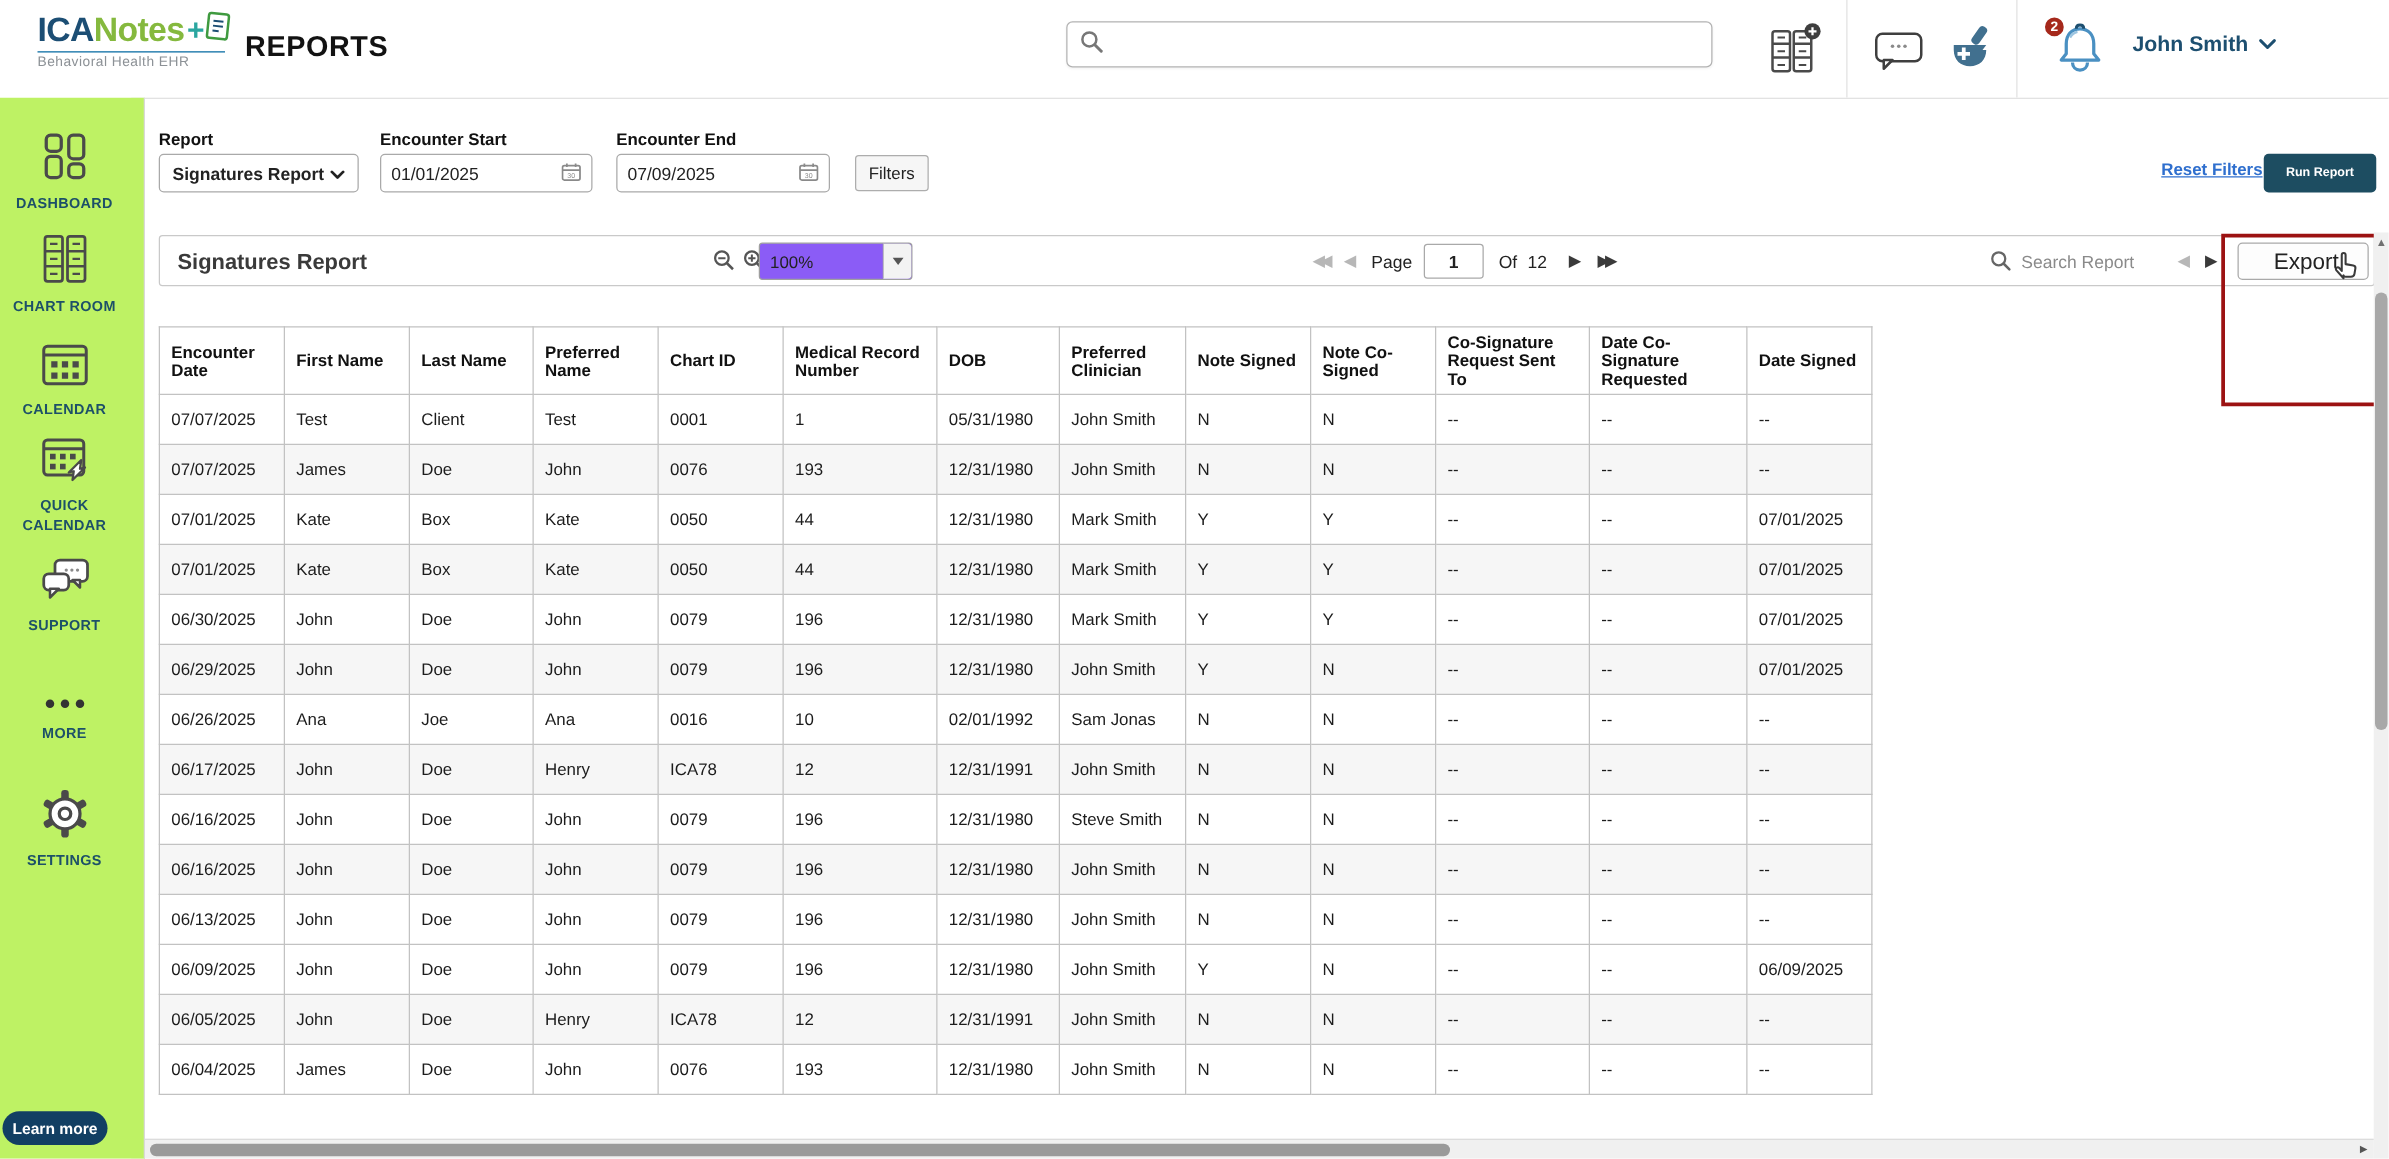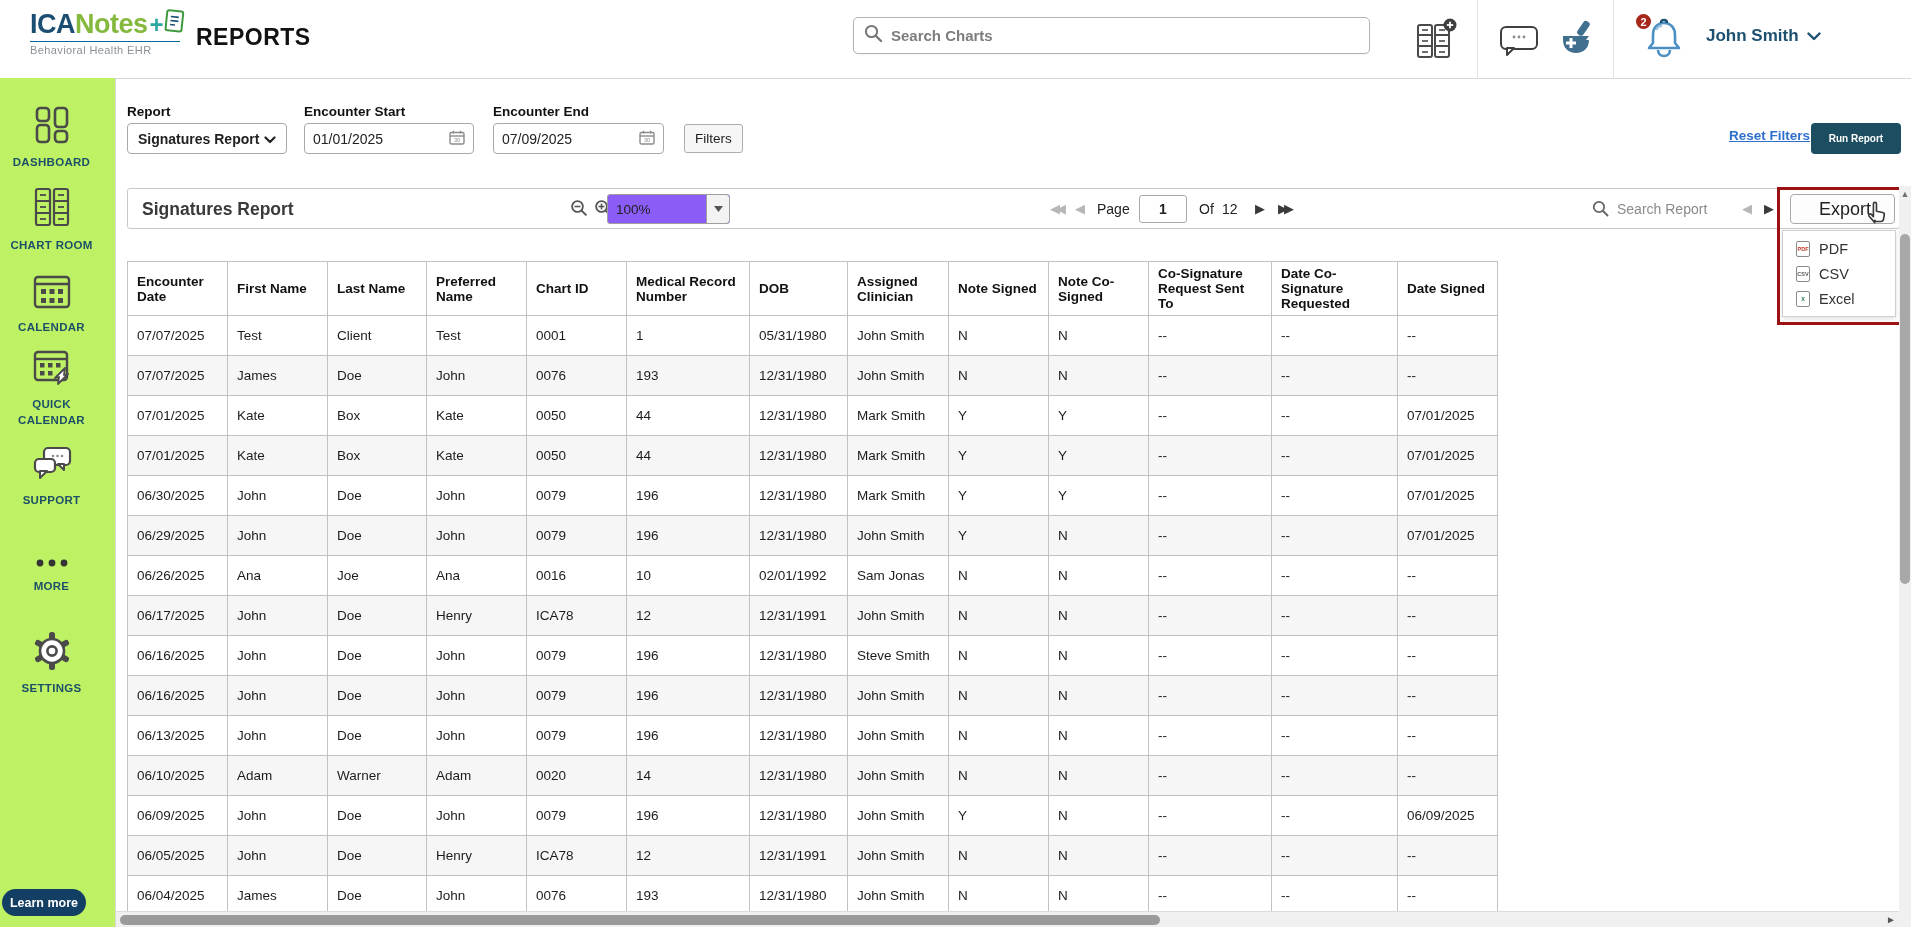--- a/index.html
+++ b/index.html
@@ -106,21 +106,20 @@
 
     <h1 class="page-title">REPORTS</h1>
 
     <div class="chart-search">
       <span>
         <svg width="19" height="19" viewBox="0 0 19 19">
             <circle cx="7.5" cy="7.5" r="5.6" fill="none" stroke="#777" stroke-width="2"></circle>
             <line x1="12" y1="12" x2="17" y2="17" stroke="#777" stroke-width="2.4" stroke-linecap="round"></line>
           </svg>
       </span>
-      <input placeholder="Search Charts" style="">
     </div>
 
     <span class="hdr-icon" style="left:1412px; top:18px;">
       <svg width="46" height="44" viewBox="0 0 46 44">
         <rect x="6" y="7" width="14" height="32" rx="2" fill="none" stroke="#4a4a4a" stroke-width="2"></rect>
         <rect x="23" y="7" width="14" height="32" rx="2" fill="none" stroke="#4a4a4a" stroke-width="2"></rect>
         <line x1="6" y1="17" x2="20" y2="17" stroke="#4a4a4a" stroke-width="2"></line>
           <line x1="6" y1="28" x2="20" y2="28" stroke="#4a4a4a" stroke-width="2"></line>
         <line x1="23" y1="17" x2="37" y2="17" stroke="#4a4a4a" stroke-width="2"></line>
           <line x1="23" y1="28" x2="37" y2="28" stroke="#4a4a4a" stroke-width="2"></line>
@@ -382,34 +381,20 @@
       <span class="tb-abs pg-arrow pg-enabled" style="left:1636px;">▶</span>
 
       <button class="export-btn">Export</button>
       <span class="cursor-hand">
         <svg width="24" height="26" viewBox="0 0 20 22">
             <path d="M9 20 L4.2 14.6 c-1-1.2.8-2.8 1.9-1.6 L7.8 15 V4.2 c0-1.8 2.6-1.8 2.6 0 V10.4 l5.2 1 c1 .2 1.6 1 1.4 2 l-.6 3.6 c-.2 1.2-1.2 2-2.4 2 h-3.6 c-.6 0-1.1-.3-1.4-1z" fill="#fff" stroke="#3a3a3a" stroke-width="1.4" stroke-linejoin="round"></path>
           </svg>
       </span>
     </div>
 
-    <div class="export-menu">
-      <div class="export-item">
-        <span class="file-ic" style="color:#c0392b;">PDF</span>
-        <span>PDF</span>
-      </div>
-      <div class="export-item">
-        <span class="file-ic" style="color:#555;">CSV</span>
-        <span>CSV</span>
-      </div>
-      <div class="export-item">
-        <span class="file-ic" style="color:#217346;">X</span>
-        <span>Excel</span>
-      </div>
-    </div>
 
     <div class="red-box"></div>
 
     <table class="report-table" id="report-table">
         <colgroup>
           <col style="width: 100px;">
           <col style="width: 100px;">
           <col style="width: 99px;">
           <col style="width: 100px;">
           <col style="width: 100px;">
@@ -424,21 +409,21 @@
         </colgroup>
         <thead>
           <tr>
             <th>Encounter Date</th>
             <th>First Name</th>
             <th>Last Name</th>
             <th>Preferred Name</th>
             <th>Chart ID</th>
             <th>Medical Record Number</th>
             <th>DOB</th>
-            <th>Assigned Clinician</th>
+            <th>Preferred Clinician</th>
             <th>Note Signed</th>
             <th>Note Co-Signed</th>
             <th>Co-Signature Request Sent To</th>
             <th>Date Co-Signature Requested</th>
             <th>Date Signed</th>
           </tr>
         </thead>
         <tbody>
           <tr>
             <td>07/07/2025</td>
@@ -598,35 +583,20 @@
             <td>0079</td>
             <td>196</td>
             <td>12/31/1980</td>
             <td>John Smith</td>
             <td>N</td>
             <td>N</td>
             <td>--</td>
             <td>--</td>
             <td>--</td>
           </tr>
-          <tr class="alt">
-            <td>06/10/2025</td>
-            <td>Adam</td>
-            <td>Warner</td>
-            <td>Adam</td>
-            <td>0020</td>
-            <td>14</td>
-            <td>12/31/1980</td>
-            <td>John Smith</td>
-            <td>N</td>
-            <td>N</td>
-            <td>--</td>
-            <td>--</td>
-            <td>--</td>
-          </tr>
           <tr>
             <td>06/09/2025</td>
             <td>John</td>
             <td>Doe</td>
             <td>John</td>
             <td>0079</td>
             <td>196</td>
             <td>12/31/1980</td>
             <td>John Smith</td>
             <td>Y</td>

